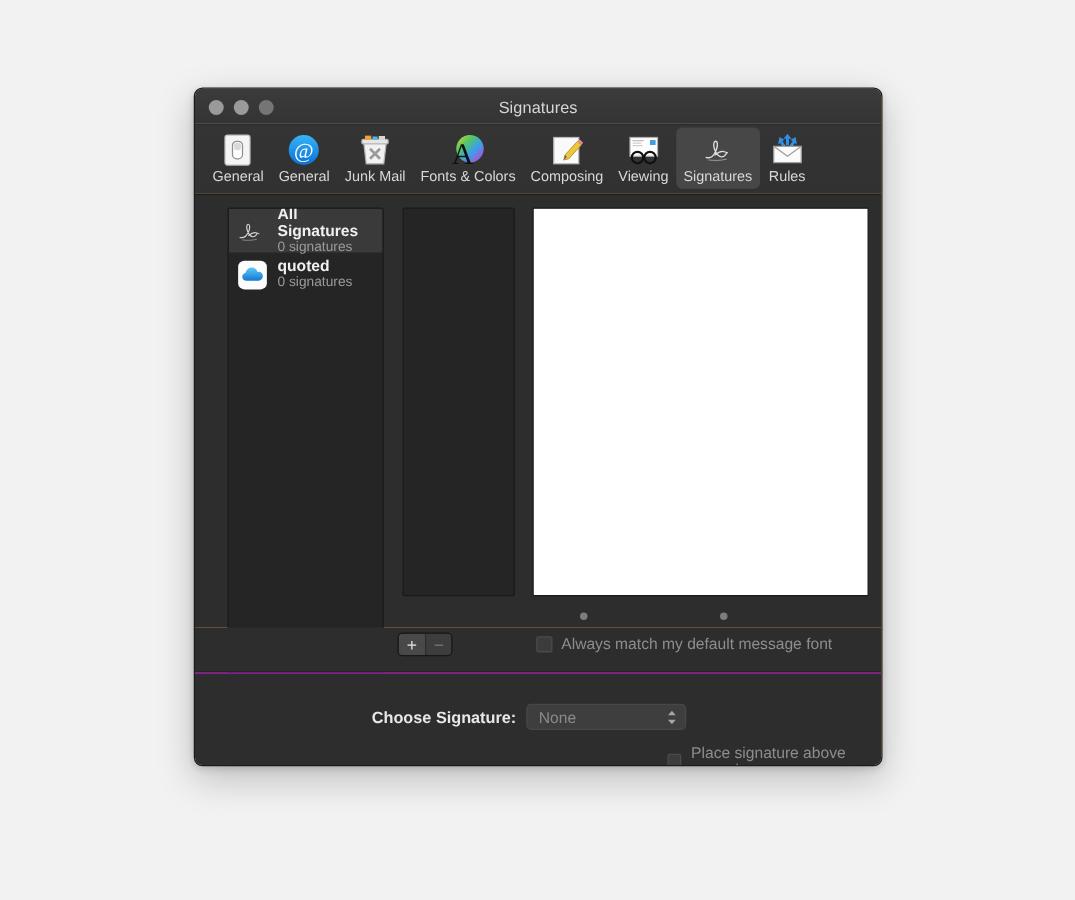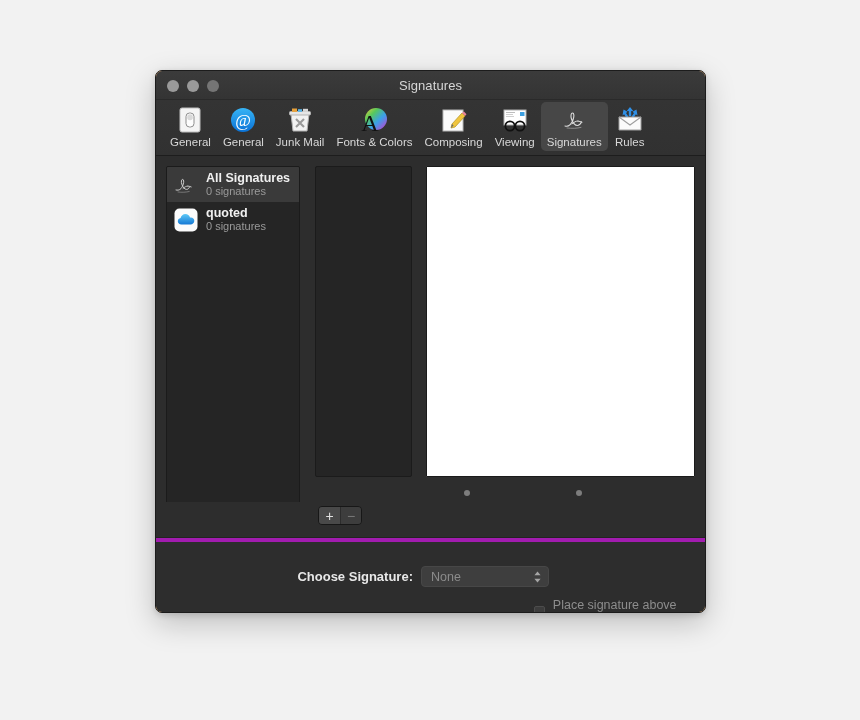--- a/index.html
+++ b/index.html
@@ -70,21 +70,21 @@
     background: #2d2d2d;
     padding: 10px;
     display: flex;
   }
 
   .pane {
     background: #252525;
     border: 1px solid #1b1b1b;
     border-radius: 2px;
   }
-  #accounts-pane { width: 141px; height: 381px; overflow: hidden; }
+  #accounts-pane { width: 141px; height: 381px; overflow: hidden; margin-left: 16px; }
   #list-pane     { width: 102px; height: 311px; margin-left: 15px; }
   #editor-col    { margin-left: 14px; display: flex; flex-direction: column; }
   #editor-pane   {
     width: 269px; height: 311px;
     background: #ffffff; border: 1px solid #1b1b1b; border-radius: 1px;
   }
 
   
   .grip {
     position: absolute;
@@ -139,21 +139,21 @@
     border: 1px solid #4c4c4c;
     border-radius: 2px;
   }
   .dim-label { font-size: 12.5px; color: #8d8d8d; }
 
   
   #bottom {
     position: relative;
     height: 110px;
     background: #2d2d2d;
-    border-top: 4px solid #a21caf;
+    border-top: 1px solid #a21caf;
   }
   #choose-row {
     position: absolute; left: 0; top: 24px; width: 100%;
     display: flex; align-items: center;
   }
   #choose-label {
     width: 265px; text-align: right;
     font-size: 13px; color: #e8e8e8; font-weight: bold;
     padding-right: 8px;
   }
@@ -359,20 +359,24 @@
 
     <span class="grip" id="grip-1"></span>
     <span class="grip" id="grip-2"></span>
   </div>
 
   <div id="undercontrols">
     <div id="addremove">
       <span class="ar-btn add">+</span>
       <span class="ar-btn rem">−</span>
     </div>
+    <div id="matchfont">
+      <span class="cbox"></span>
+      <span class="dim-label">Always match my default message font</span>
+    </div>
   </div>
 
   <div id="bottom">
     <div id="choose-row">
       <span id="choose-label">Choose Signature:</span>
       <span id="choose-popup">
         <span id="choose-value">None</span>
         <span id="popup-arrows">
           <svg viewBox="0 0 9 14" width="9" height="14">
             <path d="M4.5 1.6 L7.6 5.2 H1.4 Z" fill="#a5a5a5"></path>

